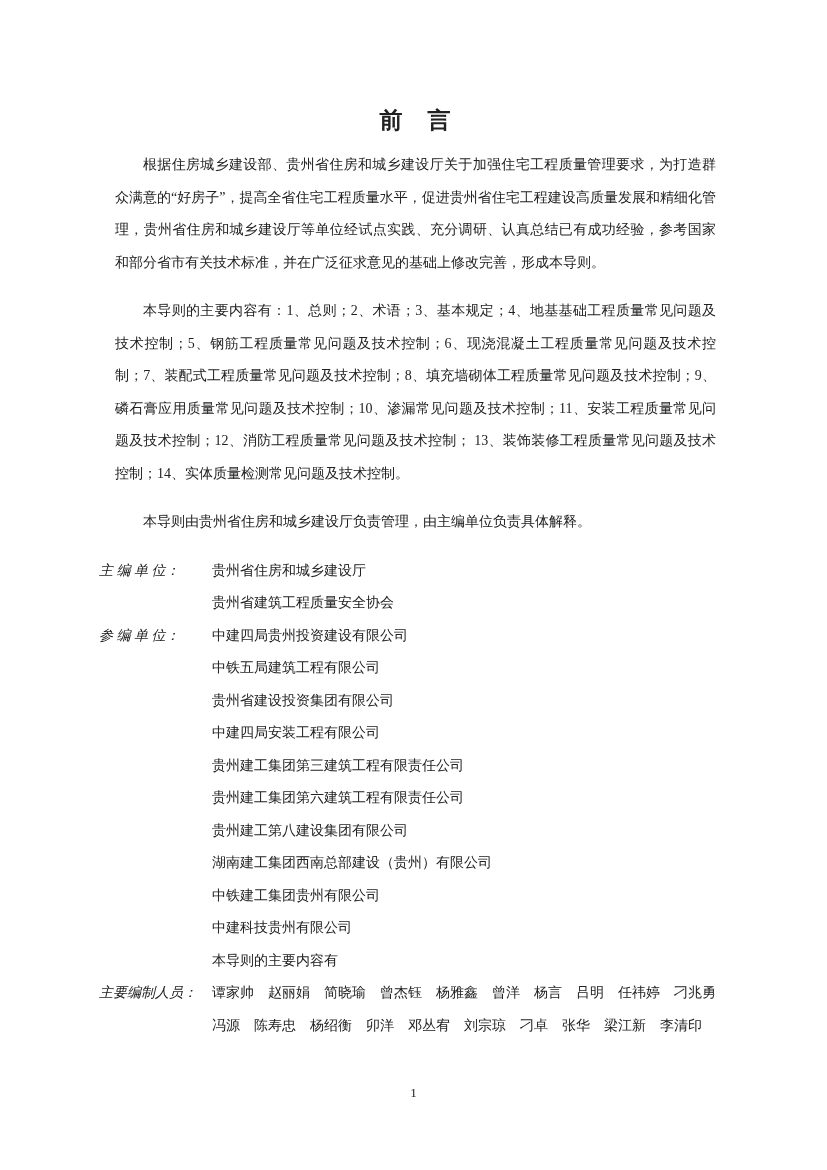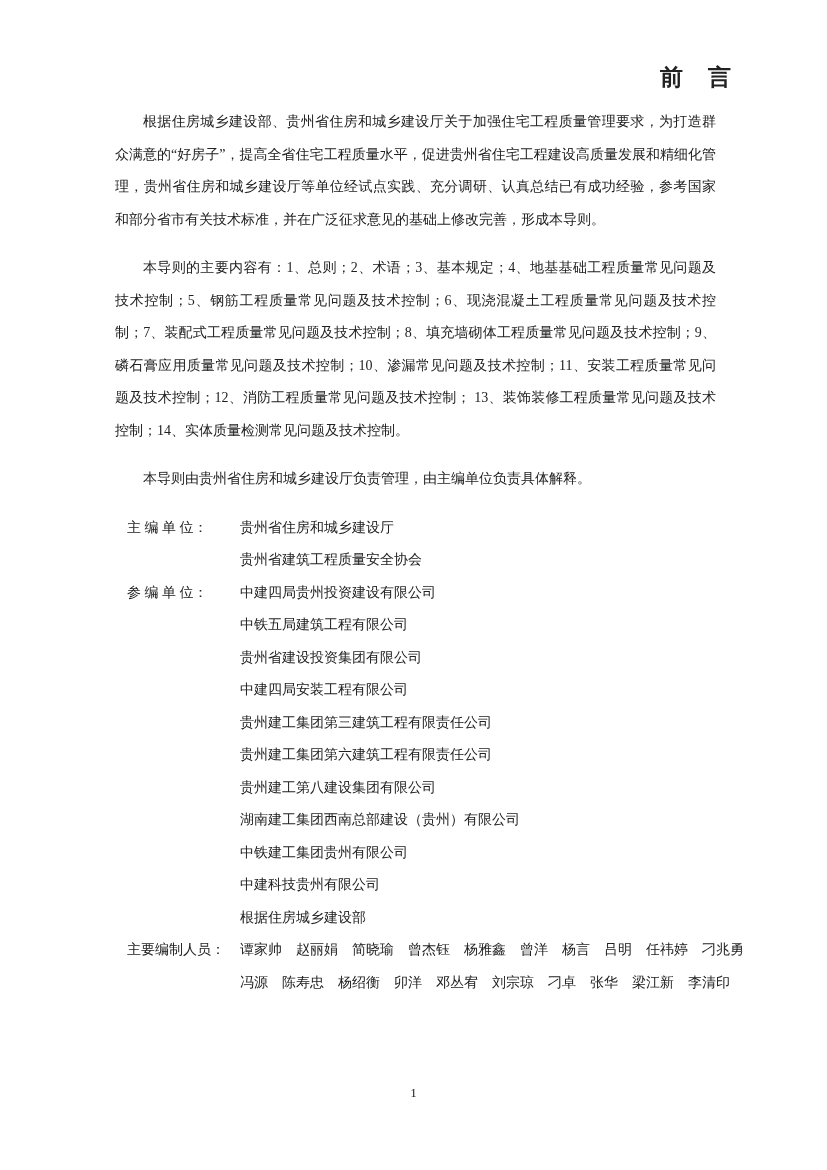--- a/index.html
+++ b/index.html
@@ -18,26 +18,26 @@
     overflow: hidden;
   }
   .content {
     position: absolute;
     left: 99px;
     top: 0;
     width: 633px;
   }
   .doc-title {
     margin: 0;
-    padding-top: 60px;
+    padding-top: 103px;
     font-family: "Liberation Sans", "DejaVu Sans", sans-serif;
     font-size: 23px;
     line-height: 34px;
     font-weight: bold;
-    text-align: right;
+    text-align: center;
     letter-spacing: 1px;
   }
   .para {
     margin: 16px;
     font-size: 14px;
     line-height: 32.5px;
     text-align: justify;
     text-indent: 2em;
   }
   .para-first {
@@ -45,22 +45,22 @@
   }
   .editor-row {
     display: flex;
     align-items: flex-start;
     font-size: 14px;
     line-height: 32.5px;
   }
   .editor-label {
     flex: none;
     width: 113px;
-    margin-left: 28px;
     white-space: pre;
+    font-style: italic;
   }
   .editor-units {
     flex: none;
     width: 520px;
   }
   .unit-line, .staff-line {
     white-space: pre;
   }
   .page-number {
     position: absolute;
@@ -98,21 +98,21 @@
         <div class="unit-line">中建四局贵州投资建设有限公司</div>
         <div class="unit-line">中铁五局建筑工程有限公司</div>
         <div class="unit-line">贵州省建设投资集团有限公司</div>
         <div class="unit-line">中建四局安装工程有限公司</div>
         <div class="unit-line">贵州建工集团第三建筑工程有限责任公司</div>
         <div class="unit-line">贵州建工集团第六建筑工程有限责任公司</div>
         <div class="unit-line">贵州建工第八建设集团有限公司</div>
         <div class="unit-line">湖南建工集团西南总部建设（贵州）有限公司</div>
         <div class="unit-line">中铁建工集团贵州有限公司</div>
         <div class="unit-line">中建科技贵州有限公司</div>
-        <div class="unit-line">根据住房城乡建设部</div>
+        <div class="unit-line">本导则的主要内容有</div>
       </div>
     </div>
 
     <div class="editor-row">
       <div class="editor-label">主要编制人员：</div>
       <div class="editor-units">
         <div class="staff-line">谭家帅　赵丽娟　简晓瑜　曾杰钰　杨雅鑫　曾洋　杨言　吕明　任祎婷　刁兆勇</div>
         <div class="staff-line">冯源　陈寿忠　杨绍衡　卯洋　邓丛宥　刘宗琼　刁卓　张华　梁江新　李清印</div>
       </div>
     </div>

